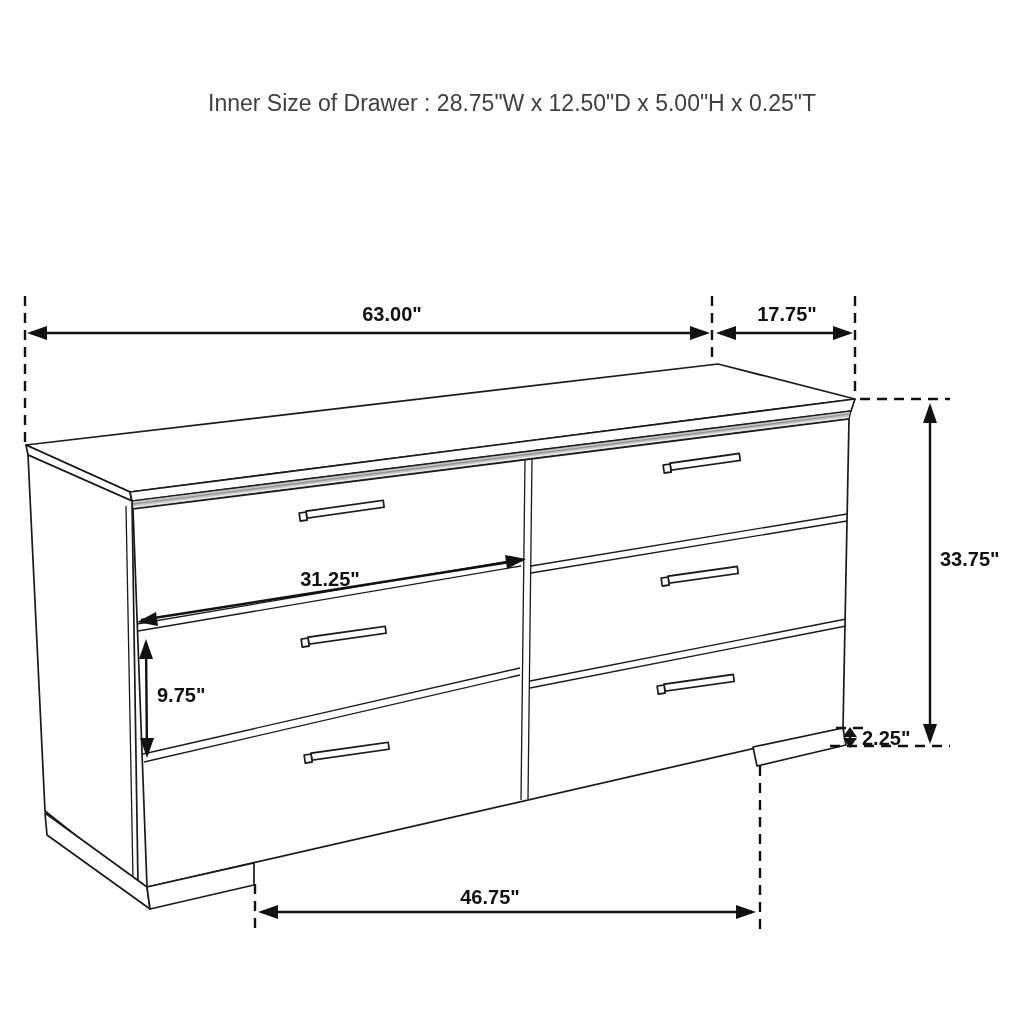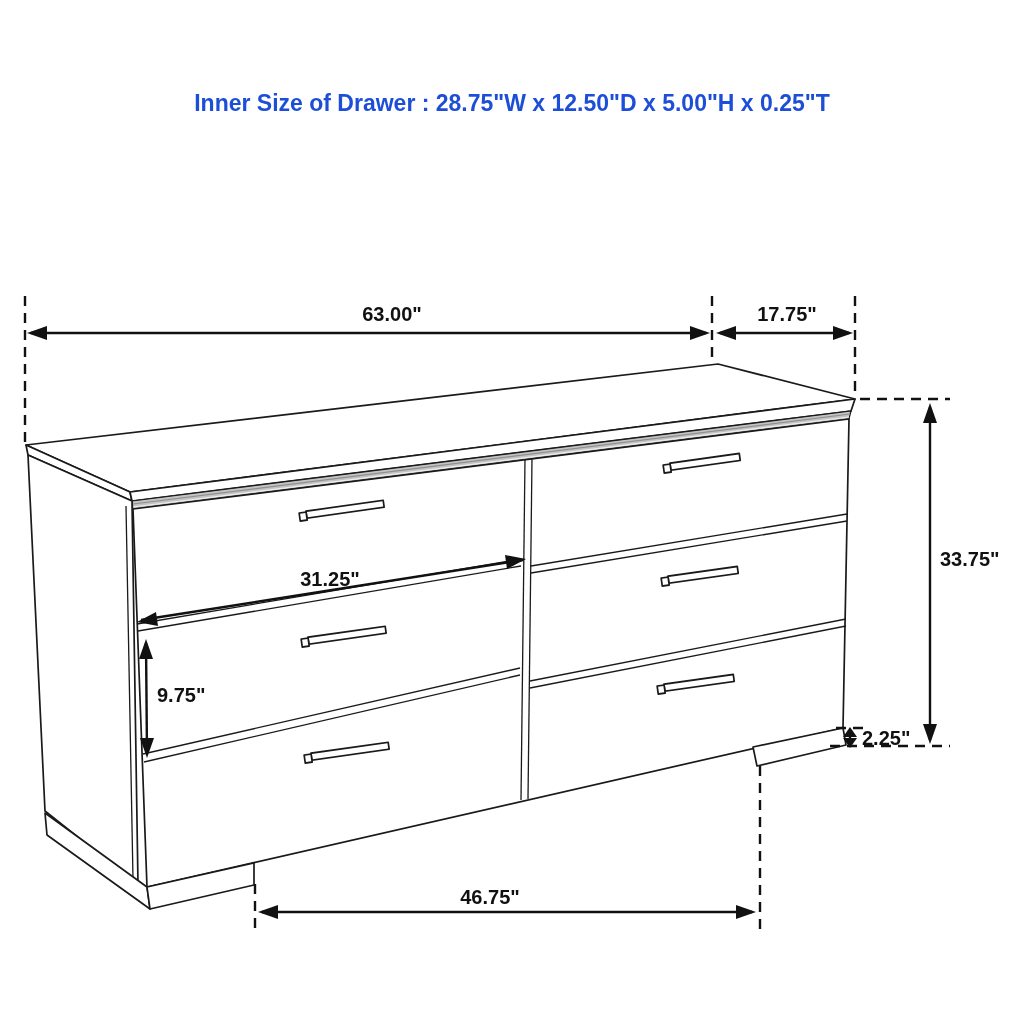--- a/index.html
+++ b/index.html
@@ -8,22 +8,22 @@
     width:1024px;height:1024px;
     background:#ffffff;
     font-family:"Liberation Sans", sans-serif;
     overflow:hidden;
   }
   .diagram-title{
     position:absolute;
     top:90px;left:0;width:1024px;
     text-align:center;
     font-size:23px;
-    font-weight:bold;
-    color:#1d4ed8;
+    font-weight:normal;
+    color:#404040;
     letter-spacing:0px;
   }
   svg{position:absolute;top:0;left:0;}
   svg text{
     font-family:"Liberation Sans", sans-serif;
     font-weight:bold;
     font-size:20px;
     fill:#111;
   }
   .outline{fill:#ffffff;stroke:#1a1a1a;stroke-width:1.7;stroke-linejoin:round;}

